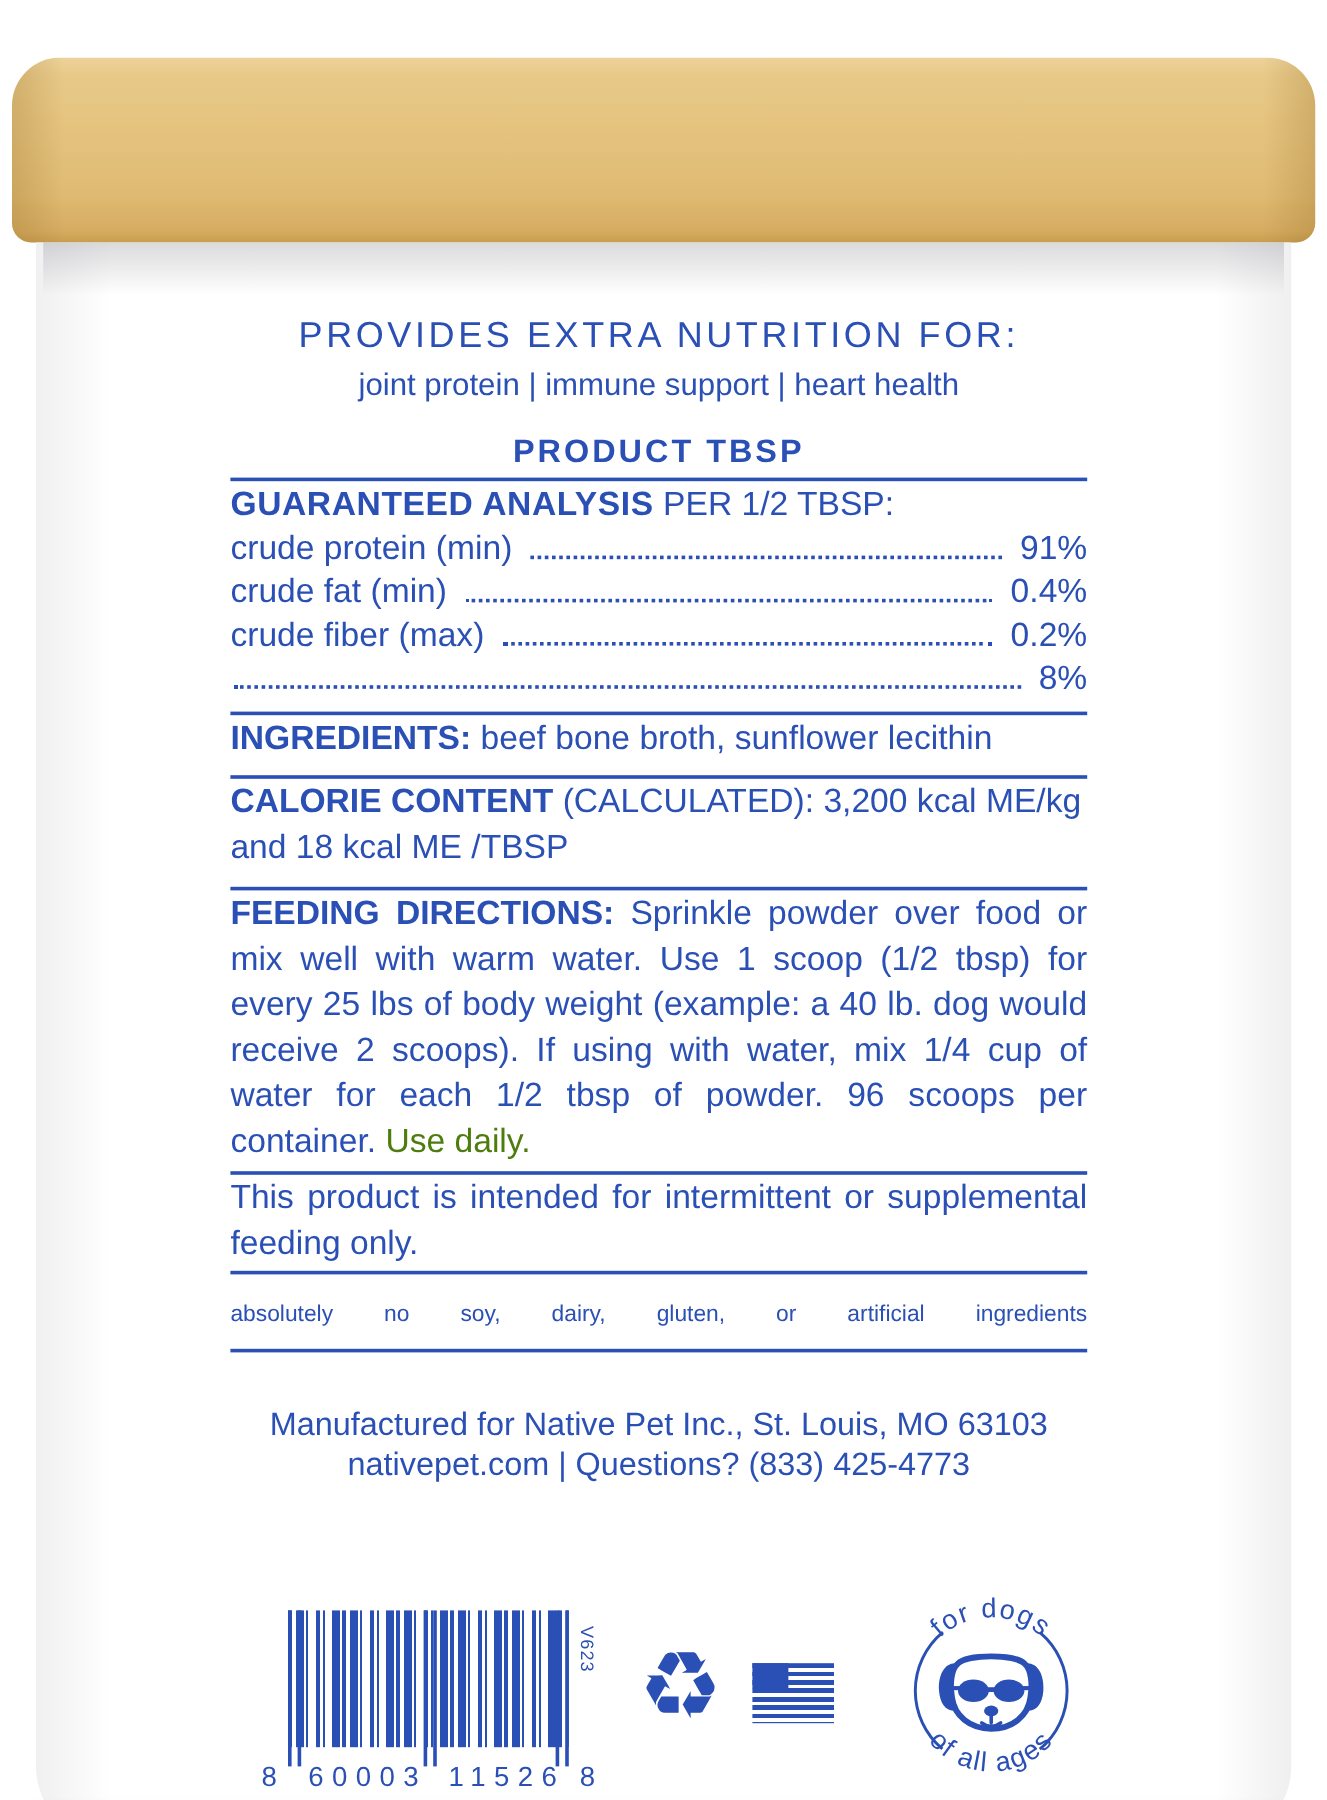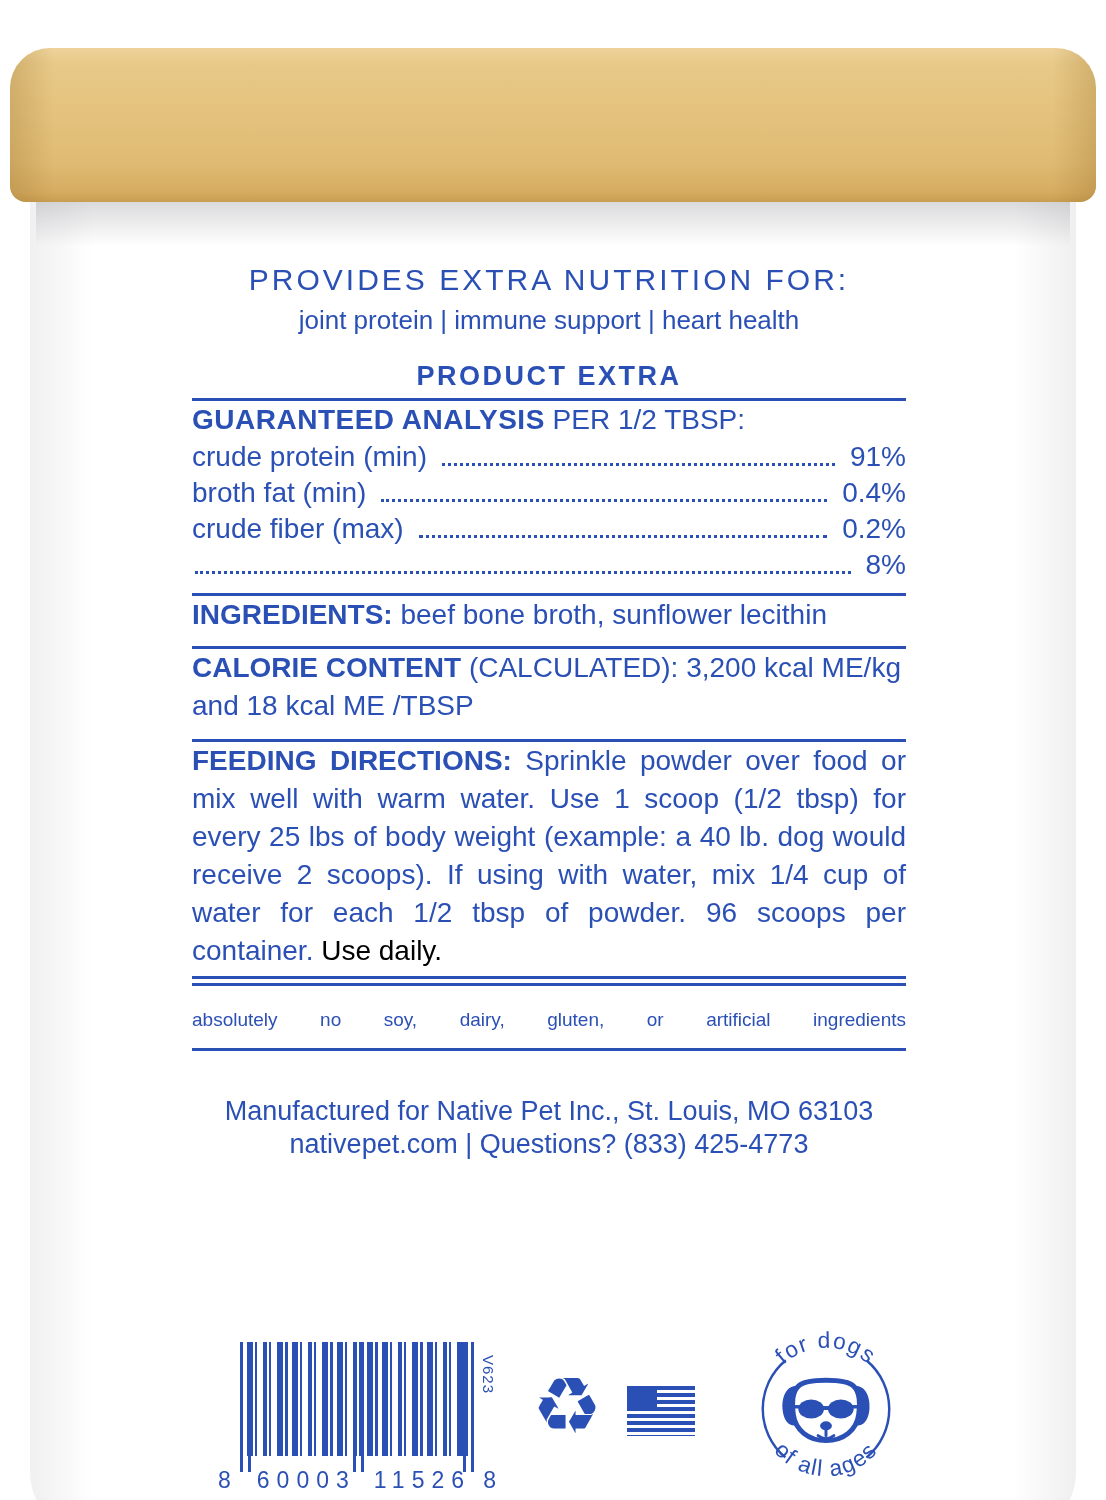--- a/index.html
+++ b/index.html
@@ -48,21 +48,21 @@
   .rule.r5{margin-top:6px;}  .rule.r6{margin-top:4px;}  .rule.r7{margin-top:12px;}
   .ga-head{font-size:29px;line-height:34px;margin:18px 0 6px 0;}
   .ga-head strong{letter-spacing:.5px;}
   .ga-row{display:flex;align-items:baseline;font-size:28px;line-height:36px;gap:12px;}
   .ga-dots{flex:1;border-bottom:3px dotted #2b50b5;margin:0 3px 7px 3px;}
   p.block{margin:0;font-size:28px;line-height:38px;}
   .ingredients{margin-top:18px;}
   .calorie{margin-top:12px;}
   .feeding{margin-top:16px;text-align:justify;}
   .intermittent{margin-top:18px;text-align:justify;}
-  .gold{color:#000000;}
+  .gold{color:#4d7c0f;}
   .no-claims{margin-top:18px;font-size:19px;line-height:32px;text-align:justify;text-align-last:justify;}
   .footer{margin-top:44px;text-align:center;font-size:27px;line-height:33px;}
   
   .barcode{position:absolute;left:240px;top:1294px;width:234px;height:150px;color:#2b50b5;}
   .bars{
     position:absolute;left:0;top:0;right:0;height:114px;
     background:repeating-linear-gradient(90deg,
       #2b50b5 0 3px,#ffffff 3px 7px,
       #2b50b5 7px 13px,#ffffff 13px 15px,
       #2b50b5 15px 17px,#ffffff 17px 23px,
@@ -94,33 +94,33 @@
 
   <div class="lid"></div>
   <div class="can-body"></div>
   <div class="lid-under-shadow"></div>
   <div class="ground-shadow"></div>
 
   <div class="label">
 
     <div class="headline">PROVIDES EXTRA NUTRITION FOR:</div>
     <div class="benefits">joint protein | immune support | heart health</div>
-    <div class="panel-title">PRODUCT EXTRA</div>
+    <div class="panel-title">PRODUCT TBSP</div>
 
     <div class="rule"></div>
 
     <p class="ga-head block"><strong>GUARANTEED ANALYSIS</strong> <span>PER 1/2 TBSP:</span></p>
 
     <div class="ga-row">
       <span>crude protein (min)</span>
       <span class="ga-dots"></span>
       <span>91%</span>
     </div>
     <div class="ga-row">
-      <span>broth fat (min)</span>
+      <span>crude fat (min)</span>
       <span class="ga-dots"></span>
       <span>0.4%</span>
     </div>
     <div class="ga-row">
       <span>crude fiber (max)</span>
       <span class="ga-dots"></span>
       <span>0.2%</span>
     </div>
     <div class="ga-row">
       <span class="ga-dots"></span>
@@ -134,20 +134,21 @@
     <div class="rule r3"></div>
 
     <p class="block calorie"><strong>CALORIE CONTENT</strong> <span>(CALCULATED): 3,200 kcal ME/kg and 18 kcal ME /TBSP</span></p>
 
     <div class="rule r4"></div>
 
     <p class="block feeding"><strong>FEEDING DIRECTIONS:</strong> <span>Sprinkle powder over food or mix well with warm water. Use 1 scoop (1/2 tbsp) for every 25 lbs of body weight (example: a 40 lb. dog would receive 2 scoops). If using with water, mix 1/4 cup of water for each 1/2 tbsp of powder. 96 scoops per container.</span> <span class="gold">Use daily.</span></p>
 
     <div class="rule r5"></div>
 
+    <p class="block intermittent">This product is intended for intermittent or supplemental feeding only.</p>
 
     <div class="rule r6"></div>
 
     <div class="no-claims">absolutely no soy, dairy, gluten, or artificial ingredients</div>
 
     <div class="rule r7"></div>
 
     <div class="footer">
       <div>Manufactured for Native Pet Inc., St. Louis, MO 63103</div>
       <div>nativepet.com | Questions? (833) 425-4773</div>

